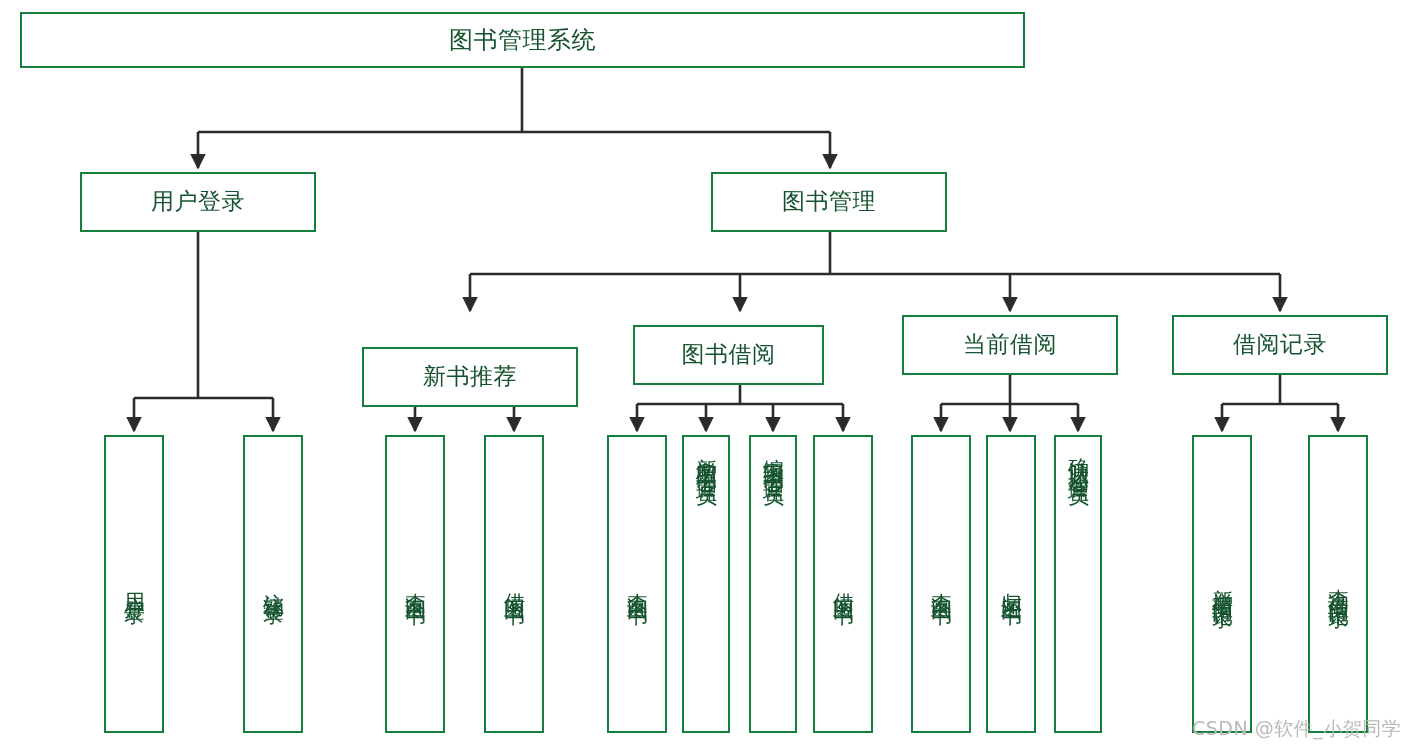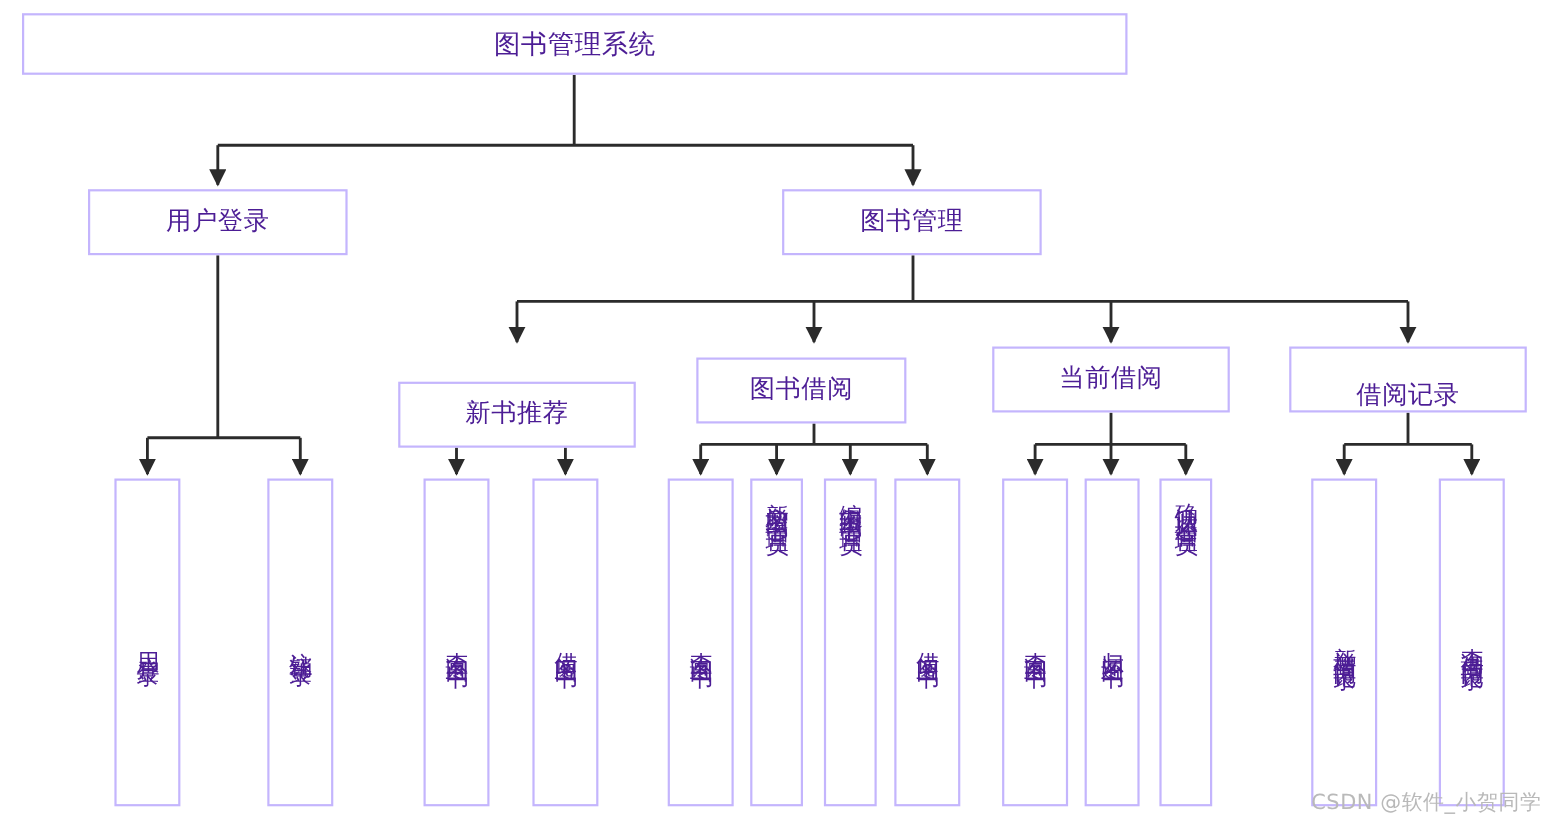--- a/index.html
+++ b/index.html
@@ -23,25 +23,25 @@
     left: 0;
     top: 0;
     width: 1405px;
     height: 747px;
     pointer-events: none;
   }
   .node {
     position: absolute;
     box-sizing: border-box;
     background: #ffffff;
-    border: 2px solid #c4b5fd;
+    border: 2px solid #15803d;
     display: flex;
     align-items: center;
     justify-content: center;
-    color: #4c1d95;
+    color: #14532d;
     z-index: 2;
   }
   .node-label {
     display: block;
     line-height: 1.18;
     letter-spacing: 0.5px;
     white-space: nowrap;
   }
   
   .node.horiz .node-label {
@@ -153,21 +153,21 @@
   </div>
 
   <div class="node horiz" style="left:633px; top:325px; width:191px; height:60px;">
     <span class="node-label">图书借阅</span>
   </div>
 
   <div class="node horiz" style="left:902px; top:315px; width:216px; height:60px;">
     <span class="node-label">当前借阅</span>
   </div>
 
-  <div class="node horiz" style="left:1172px; top:315px; width:216px; height:60px;align-items:flex-end;">
+  <div class="node horiz" style="left:1172px; top:315px; width:216px; height:60px;">
     <span class="node-label">借阅记录</span>
   </div>
 
   <div class="node vert mid-text" style="left:104px; top:435px; width:60px; height:298px;">
     <span class="node-label">用户登录</span>
   </div>
 
   <div class="node vert mid-text" style="left:243px; top:435px; width:60px; height:298px;">
     <span class="node-label">注销登录</span>
   </div>

